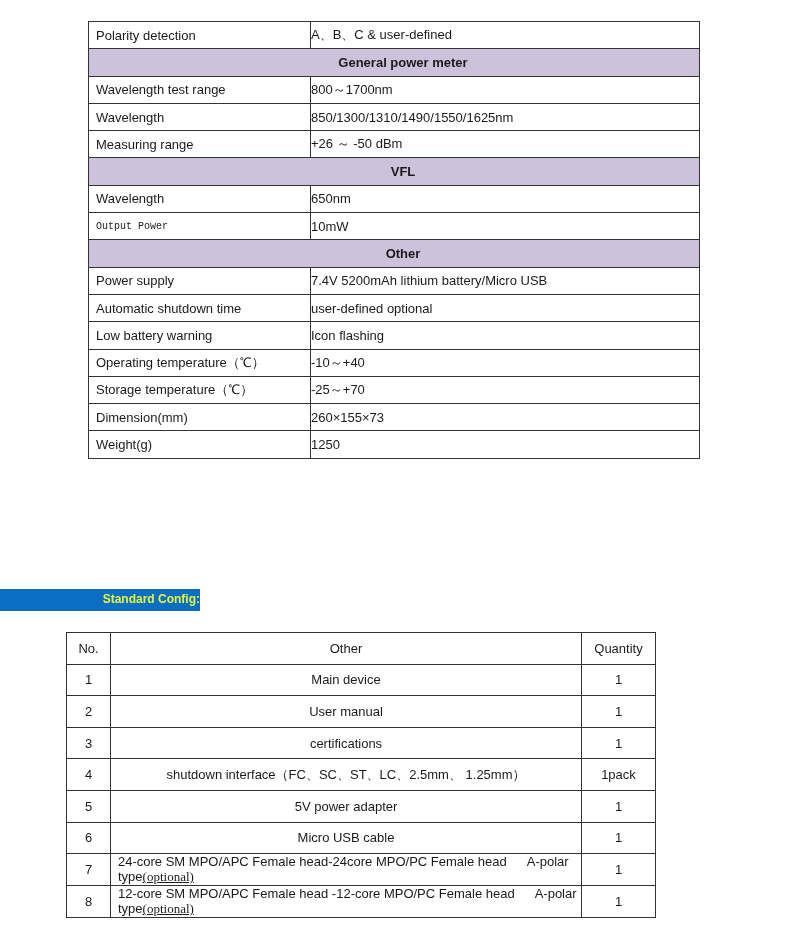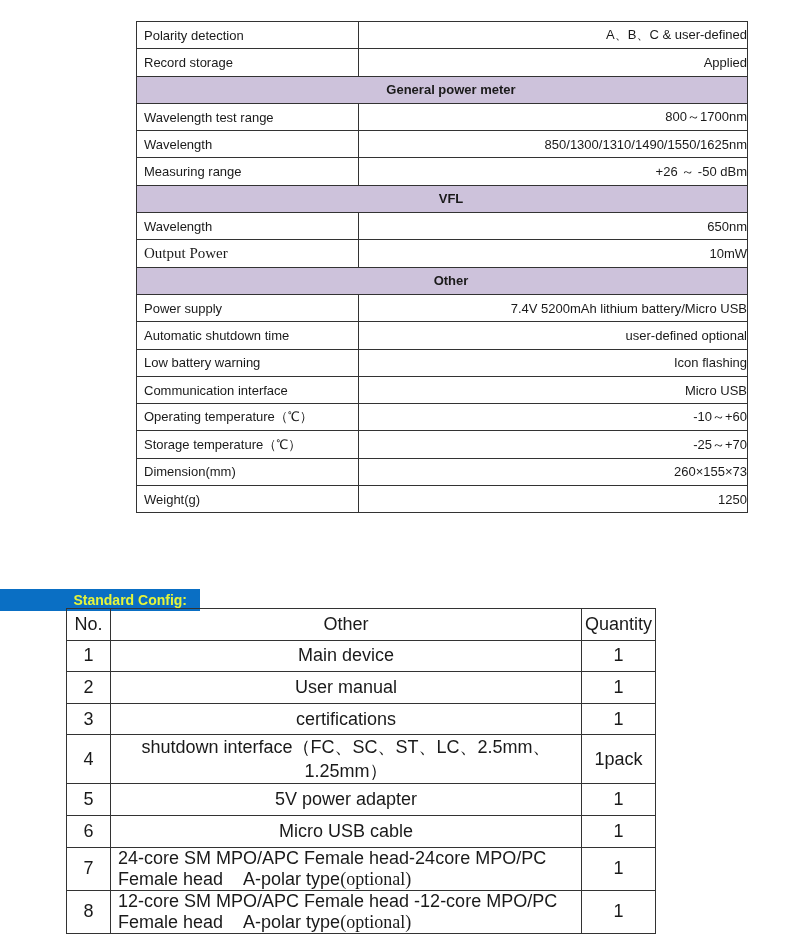--- a/index.html
+++ b/index.html
@@ -1,55 +1,51 @@
 <!DOCTYPE html>
 <html><head>
   <meta charset="utf-8">
   <style>
     html, body { margin: 0; padding: 0; background: #ffffff; }
     body { width: 800px; height: 937px; position: relative; overflow: hidden;
            font-family: "Liberation Sans", sans-serif; color: #1a1a1a; }
 
     
     .spec { position: absolute; left: 88px; top: 21px; width: 612px;
-            border-collapse: collapse; table-layout: fixed; font-size: 13px; margin-left: 48px; }
+            border-collapse: collapse; table-layout: fixed; font-size: 13px; }
     .spec td { border: 1px solid #333; height: 26.3px; padding: 0; vertical-align: middle; }
     .spec td.k { width: 214px; padding-left: 7px; text-align: left; }
-    .spec td.v { text-align: right; }
-    .spec td.k.serif { font-family: Liberation Serif, serif; font-size: 15px; }
+    .spec td.v { text-align: left; }
+    .spec td.k.serif { font-family: Liberation Mono, monospace; font-size: 10px; }
     .spec tr.section td { background: #cdc2db; text-align: center; font-weight: bold; padding-left: 18px; }
 
     
     .banner { position: absolute; left: 0; top: 589px; width: 200px; height: 22px;
               background: #0a6fc4; }
-    .banner span { position: absolute; right: 13px; top: 3px; color: #e6f53a;
-                   font-weight: bold; font-size: 14px; }
+    .banner span { position: absolute; right: 0; top: 3px; color: #e6f53a;
+                   font-weight: bold; font-size: 12px; }
 
     
-    .cfg { position: absolute; left: 66px; top: 608px; width: 590px;
-           border-collapse: collapse; table-layout: fixed; font-size: 18px; }
+    .cfg { position: absolute; left: 66px; top: 632px; width: 590px;
+           border-collapse: collapse; table-layout: fixed; font-size: 13px; }
     .cfg td { border: 1px solid #333; height: 30.6px; padding: 0; text-align: center; vertical-align: middle; }
     .cfg td.no { width: 43px; }
     .cfg td.qty { width: 73px; }
     .cfg td.name.left { text-align: left; padding-left: 7px; }
-    .cfg .serif { font-family: "Liberation Serif", serif; }
+    .cfg .serif { font-family: "Liberation Serif", serif; text-decoration: underline; }
     .cfg .gap { display: inline-block; width: 20px; }
   </style>
 </head>
 <body>
 
 <table class="spec">
   <tbody id="spec-body">
       <tr>
         <td class="k">Polarity detection</td>
         <td class="v">A、B、C &amp; user-defined</td>
-      </tr>
-      <tr>
-        <td class="k">Record storage</td>
-        <td class="v">Applied</td>
       </tr>
       <tr class="section">
         <td colspan="2">General power meter</td>
       </tr>
       <tr>
         <td class="k">Wavelength test range</td>
         <td class="v">800～1700nm</td>
       </tr>
       <tr>
         <td class="k">Wavelength</td>
@@ -79,26 +75,22 @@
       </tr>
       <tr>
         <td class="k">Automatic shutdown time</td>
         <td class="v">user-defined optional</td>
       </tr>
       <tr>
         <td class="k">Low battery warning</td>
         <td class="v">Icon flashing</td>
       </tr>
       <tr>
-        <td class="k">Communication interface</td>
-        <td class="v">Micro USB</td>
-      </tr>
-      <tr>
         <td class="k">Operating temperature（℃）</td>
-        <td class="v">-10～+60</td>
+        <td class="v">-10～+40</td>
       </tr>
       <tr>
         <td class="k">Storage temperature（℃）</td>
         <td class="v">-25～+70</td>
       </tr>
       <tr>
         <td class="k">Dimension(mm)</td>
         <td class="v">260×155×73</td>
       </tr>
       <tr>

